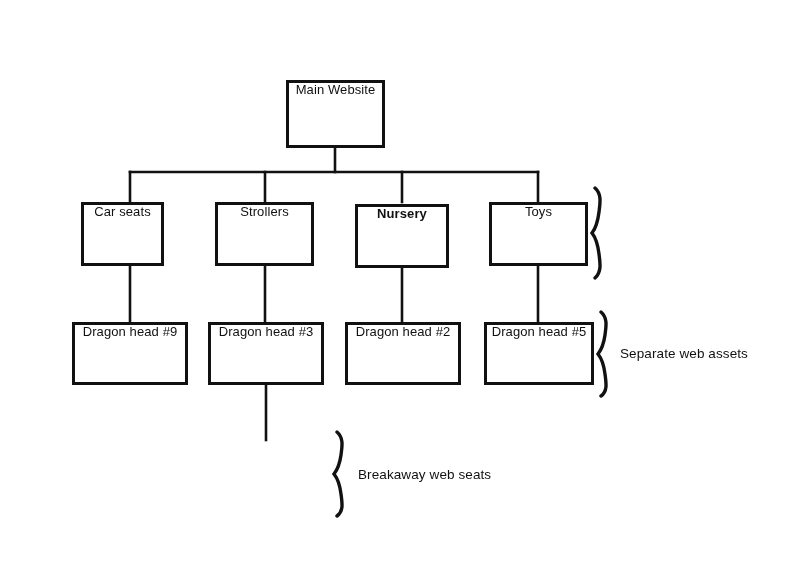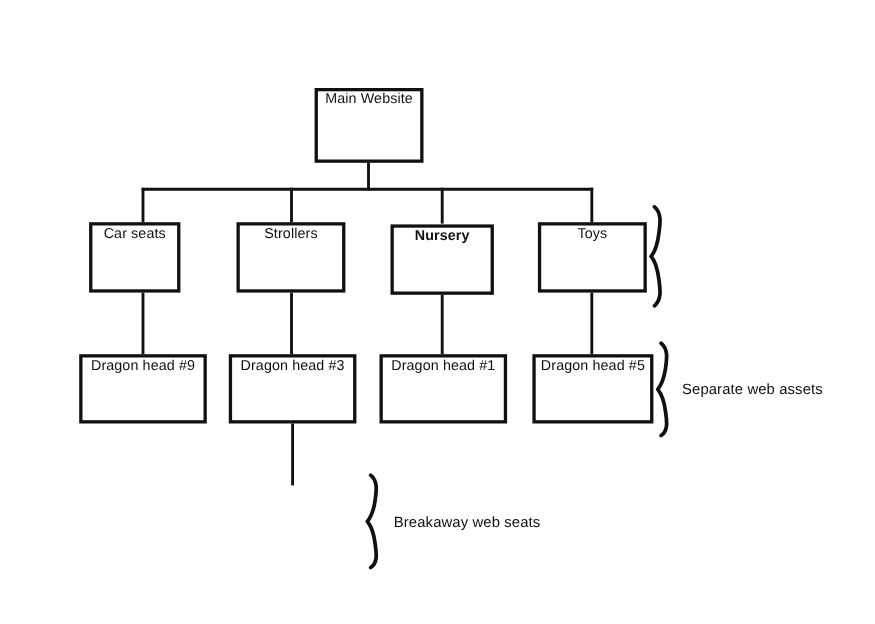--- a/index.html
+++ b/index.html
@@ -104,21 +104,21 @@
 
   <div class="node" style="left:72px; top:322px; width:116px; height:63px;">
     <span>Dragon head #9</span>
   </div>
 
   <div class="node" style="left:208px; top:322px; width:116px; height:63px;">
     <span>Dragon head #3</span>
   </div>
 
   <div class="node" style="left:345px; top:322px; width:116px; height:63px;">
-    <span>Dragon head #1</span>
+    <span>Dragon head #2</span>
   </div>
 
   <div class="node" style="left:484px; top:322px; width:110px; height:63px;">
     <span>Dragon head #5</span>
   </div>
 
 
   <svg class="brace" style="left:590px; top:186px;" width="22" height="94" viewBox="0 0 22 94" xmlns="http://www.w3.org/2000/svg">
     <path fill="none" stroke="#111111" stroke-width="3.4" stroke-linecap="round" d="M5,2 C12,8 10,18 9,26 C8,34 6,42 2,47 C6,52 8,60 9,68 C10,76 12,86 5,92"></path>
   </svg>

